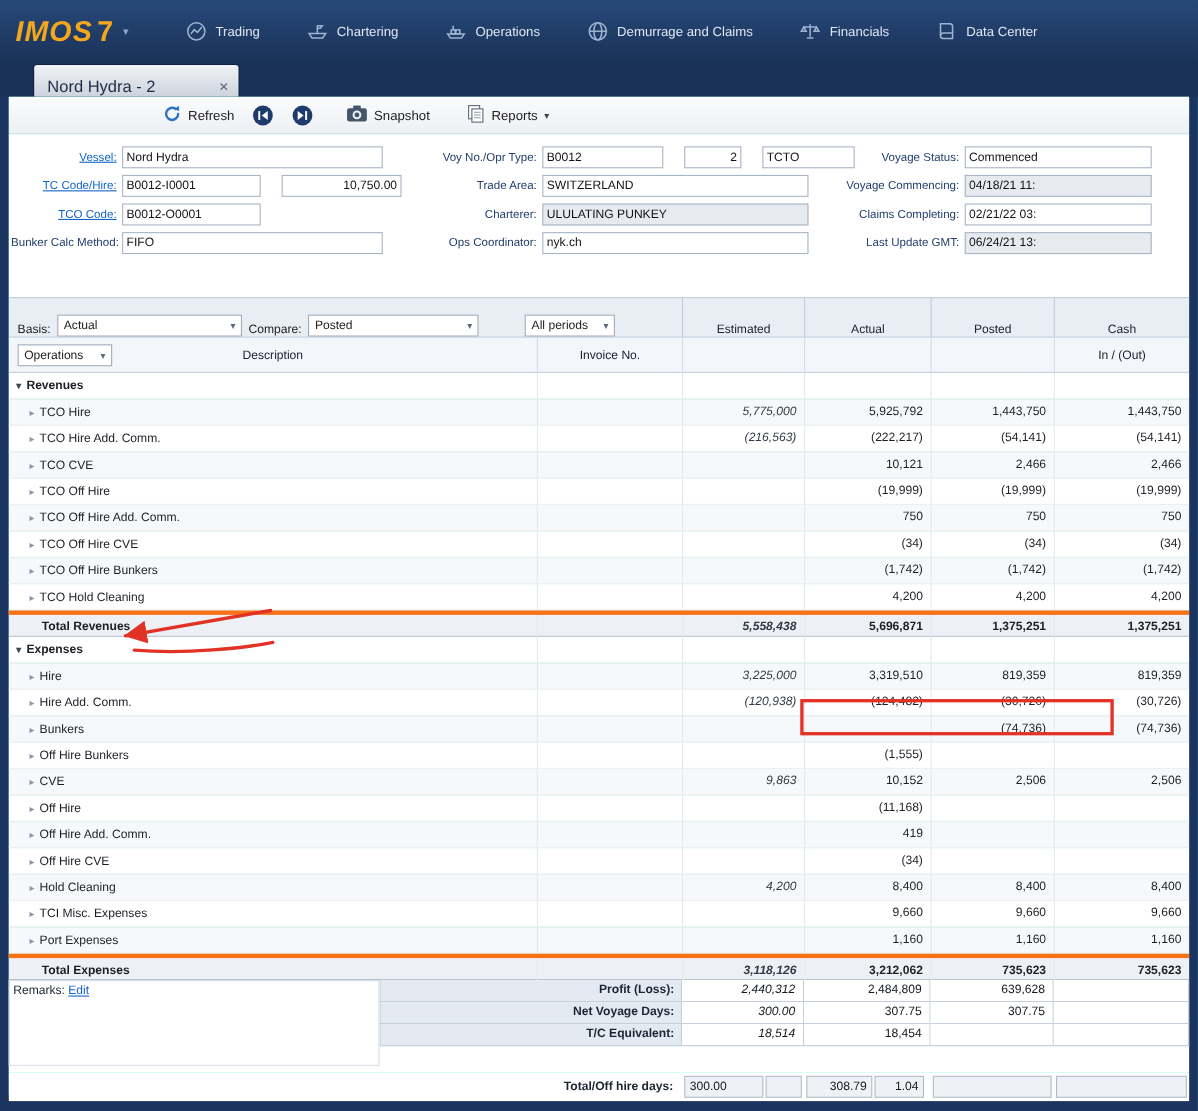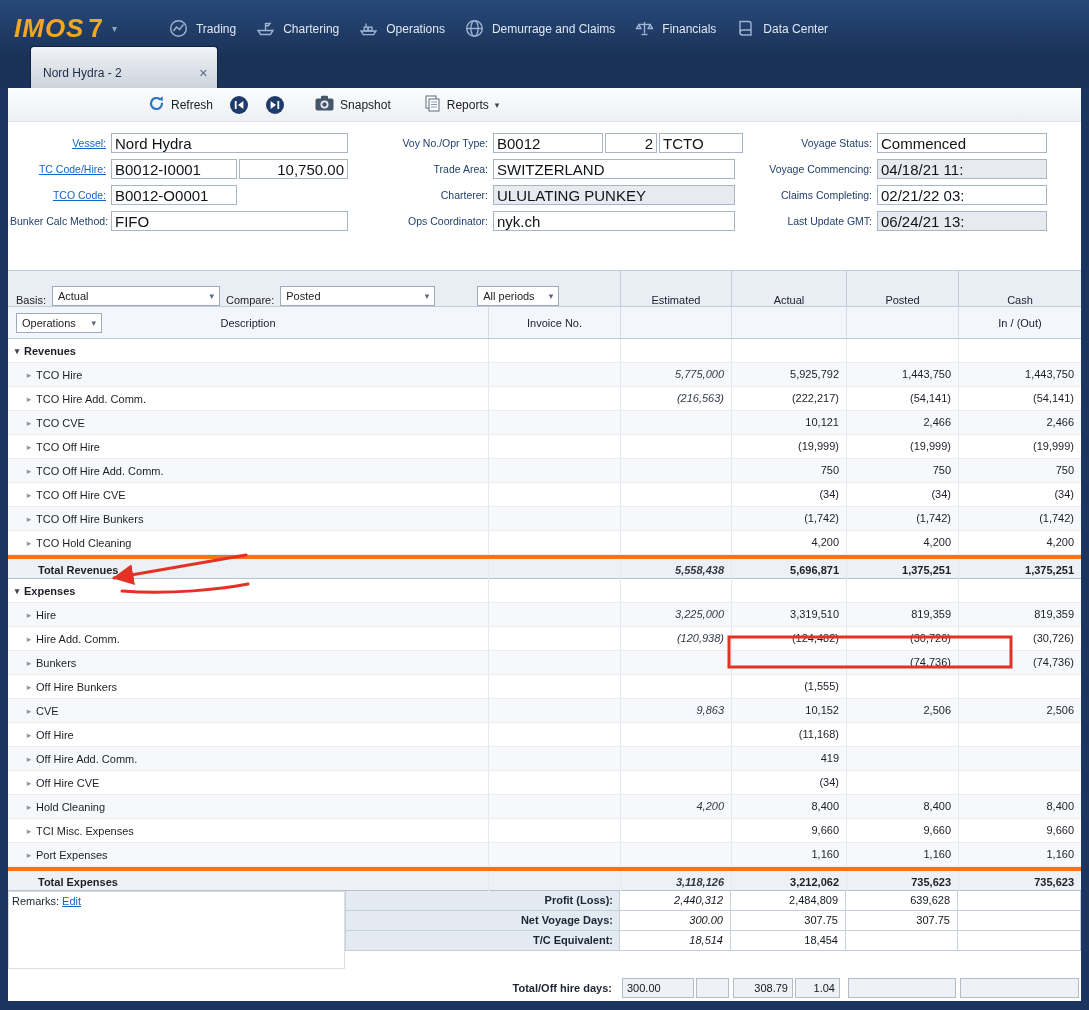--- a/index.html
+++ b/index.html
@@ -5,27 +5,27 @@
   html,body{margin:0;padding:0}
   body{width:1089px;height:1010px;background:#1b3560;font-family:"Liberation Sans",sans-serif;overflow:hidden;position:relative}
 
   
   .nav{height:57px;display:flex;align-items:center;background:linear-gradient(#27497a,#1a3257)}
   .logo{margin-left:14px;display:flex;align-items:center;cursor:pointer}
   .logo-imos{color:#f4a71d;font-size:26px;font-weight:bold;font-style:italic;letter-spacing:1px}
   .logo-7{color:#f4a71d;font-size:26px;font-weight:bold;margin-left:4px}
   .logo-caret{color:#8fa6c6;font-size:10px;margin-left:9px}
   .logo-caret::after{content:"▾"}
-  .nav-items{display:flex;margin-left:52px;gap:20px;align-items:flex-start}
+  .nav-items{display:flex;margin-left:52px;gap:43px;align-items:flex-start}
   .nav-item{display:flex;align-items:center;gap:8px;color:#dfe7f2;font-size:12px;cursor:pointer;white-space:nowrap}
   .nav-icon svg{display:block}
 
   
   .tabrow{height:31px;background:#1a3257;display:flex;align-items:flex-end;padding-left:30px;box-sizing:border-box}
-  .tab{height:42px;width:188px;display:flex;align-items:center;justify-content:space-between;background:linear-gradient(#f0f3f7,#ccd3dc);border:1px solid #0d2240;border-bottom:none;border-radius:4px 4px 0 0;padding:11px 9px 0 12px;font-size:12px;color:#1c2b45;box-sizing:border-box;cursor:pointer}
+  .tab{height:30px;width:188px;display:flex;align-items:center;justify-content:space-between;background:linear-gradient(#f0f3f7,#ccd3dc);border:1px solid #0d2240;border-bottom:none;border-radius:4px 4px 0 0;padding:11px 9px 0 12px;font-size:15px;color:#1c2b45;box-sizing:border-box;cursor:pointer}
   .tab-close{color:#5b6b80;font-size:11px;cursor:pointer}
   .tab-close::before{content:"✕"}
 
   
   .content{margin-left:8px;width:1073px;height:907px;background:#5eead4;position:relative}
 
   
   .toolbar{height:34px;background:linear-gradient(#fbfcfd,#edf0f4);border-bottom:1px solid #dde2e8;display:flex;align-items:center;gap:16px;padding-left:140px;box-sizing:border-box}
   .tool{display:flex;align-items:center;gap:6px;font-size:12px;color:#222;cursor:pointer;white-space:nowrap}
   .roundbtn{width:20px;height:20px;cursor:pointer}
@@ -34,21 +34,21 @@
 
   
   .formarea{height:128px;padding-top:20px;position:relative;background:#fff}
   .fgroup{position:absolute;top:8px}
   .g1{left:2px}.g2{left:352px}.g3{left:707px}
   .frow{display:flex;align-items:center;height:26px}
   .flabel{width:96px;text-align:right;font-size:10.5px;color:#24406e;padding-right:5px;white-space:nowrap;flex:none}
   .g2 .flabel{width:128px}
   .g3 .flabel{width:157px}
   .flabel.link{color:#1464c8;text-decoration:underline;cursor:pointer}
-  .finput{height:18px;border:1px solid #a9b4c4;font-size:15px;padding:0 3px;color:#101418;background:#fff;font-family:inherit;box-sizing:content-box;margin-right:2px}
+  .finput{height:18px;border:1px solid #a9b4c4;font-size:11px;padding:0 3px;color:#101418;background:#fff;font-family:inherit;box-sizing:content-box;margin-right:19px}
   .finput.ro{background:#e7eaee}
   .finput.ra{text-align:right}
 
   
   .gh1{display:grid;grid-template-columns:612px 111px 115px 112px 123px;height:37px;background:#e9eef5;border-top:1px solid #c2cbd8;border-bottom:1px solid #c2cbd8;box-sizing:border-box}
   .gh1>div{border-left:1px solid #c2cbd8;display:flex;align-items:flex-end;justify-content:center;font-size:11px;color:#223}
   .gh1>div:first-child{border-left:none;justify-content:flex-start;padding-left:8px;gap:6px}
   .gh2{display:grid;grid-template-columns:480px 132px 111px 115px 112px 123px;height:32px;background:#f3f6fa;border-bottom:1px solid #c2cbd8;box-sizing:border-box}
   .gh2>div{border-left:1px solid #d5dce5;display:flex;align-items:center;justify-content:center;font-size:11px;color:#223}
   .gh2>div:first-child{border-left:none;position:relative;justify-content:flex-start;padding-left:8px}

